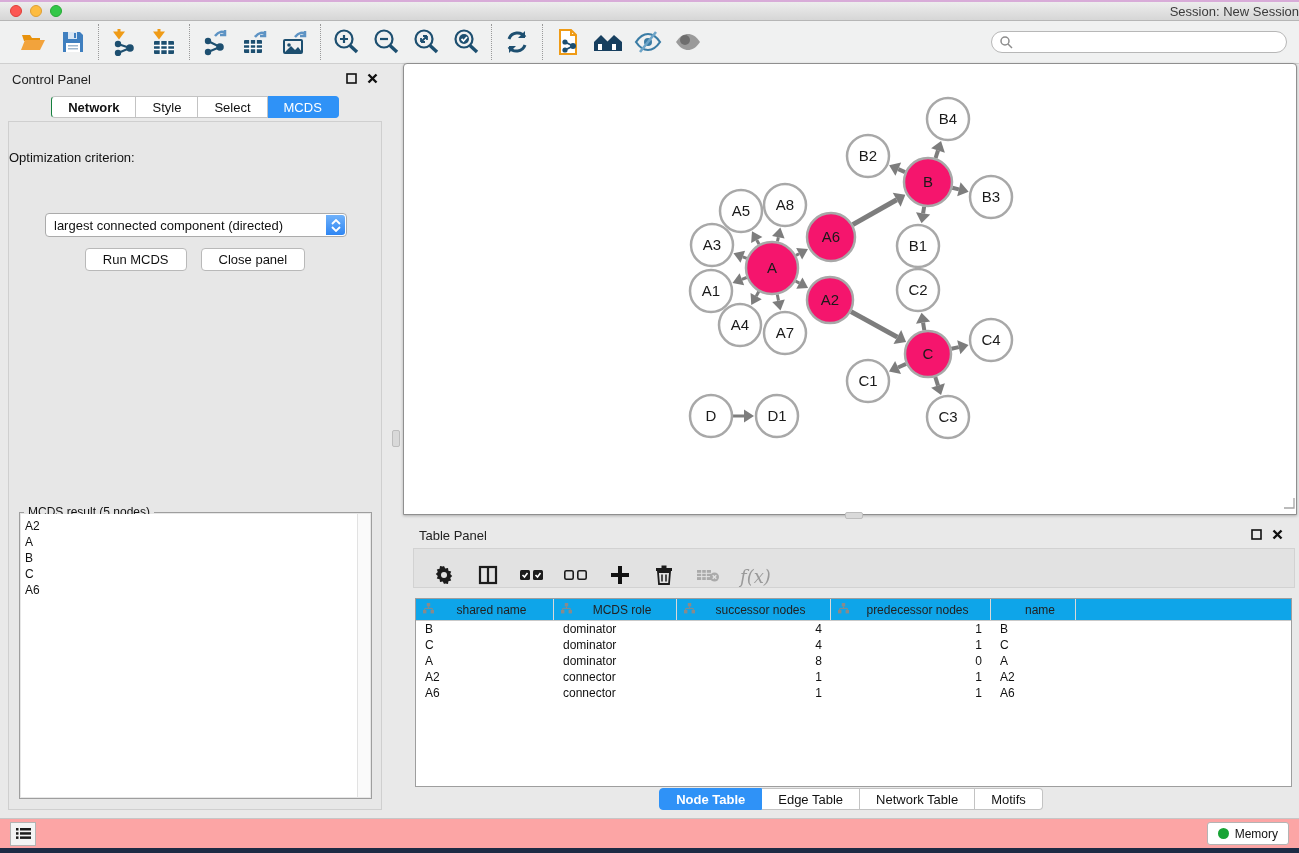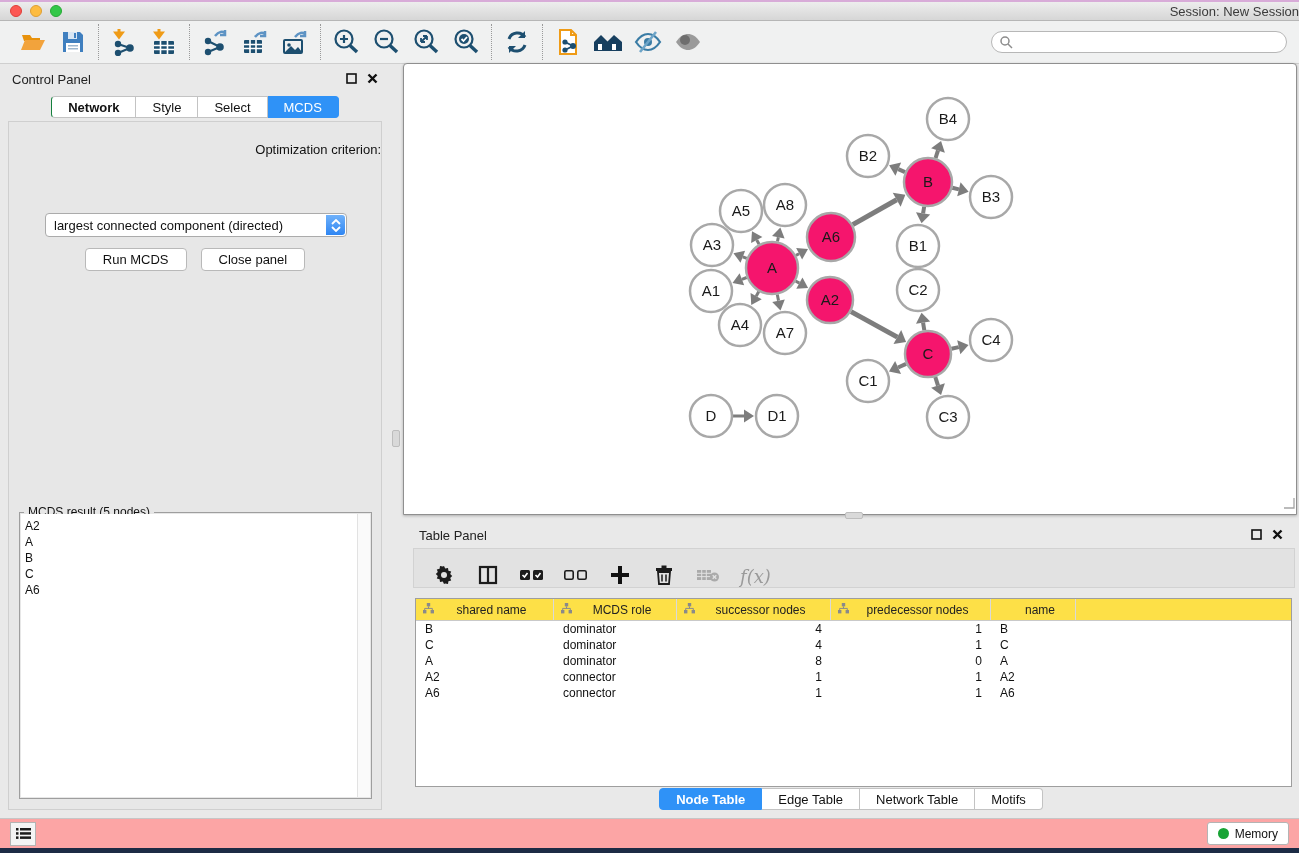--- a/index.html
+++ b/index.html
@@ -37,21 +37,21 @@
   .panel-head .ph-title { font-size:13px; color:#222; }
   .ph-icons { margin-left:auto; display:flex; gap:10px; align-items:center; }
   .cp-tabs { display:flex; justify-content:center; margin-top:2px; }
   .seg-tab { height:22px; padding:0 16px; background:#fff; border:1px solid #c3c3c3;
     border-left:none; font-size:13px; color:#111; display:flex; align-items:center; }
   .seg-tab:first-child { border-left:1px solid #15803d; border-radius:4px 0 0 4px;font-weight:bold; }
   .seg-tab:last-child { border-radius:0 4px 4px 0; }
   .seg-tab.active { background:#2f92f7; border-color:#2f92f7; color:#fff; }
   #cp-content { position:absolute; left:8px; right:8px; top:57px; bottom:8px;
     border:1px solid #cfcfcf; background:#e7e7e7; }
-  #opt-label { text-align:right; margin-top:20px; font-size:13px; color:#111; }
+  #opt-label { text-align:left; margin-top:28px; font-size:13px; color:#111; }
   #opt-select { position:absolute; left:36px; right:34px; top:91px; height:24px;
     background:#fff; border:1px solid #ababab; border-radius:4px;
     display:flex; align-items:center; font-size:13px; color:#111; padding-left:8px; }
   #opt-stepper { position:absolute; right:1px; top:1px; bottom:1px; width:19px;
     background:linear-gradient(#6fb1fa,#2f86f3); border-radius:0 3px 3px 0;
     display:flex; flex-direction:column; align-items:center; justify-content:center; gap:1px; }
   #opt-stepper svg { display:block; }
   #cp-buttons { position:absolute; left:0; right:0; top:126px; display:flex;
     justify-content:center; gap:14px; }
   .btn { height:23px; padding:0 17px; background:#fff; border:1px solid #b9b9b9;
@@ -89,21 +89,21 @@
   
   #table-panel { left:403px; top:520px; width:896px; height:298px; background:#e9e9e9; }
   #tp-toolbar { position:absolute; left:10px; right:4px; top:28px; height:40px;
     background:#e2e2e2; border:1px solid #d2d2d2; display:flex; align-items:flex-end;
     gap:20px; padding-left:18px; }
   #tp-toolbar .tbtn { width:24px; height:24px; }
   .fx-label { font-family:"DejaVu Serif", serif; font-style:italic; font-size:18px;
     color:#9a9a9a; }
   #node-table { position:absolute; left:12px; top:78px; width:877px; height:189px;
     background:#fff; border:1px solid #9e9e9e; }
-  #nt-header { display:flex; height:22px; background:#fde047; border-bottom:1px solid #c9c9c9; }
+  #nt-header { display:flex; height:22px; background:#0ea5e9; border-bottom:1px solid #c9c9c9; }
   .nt-hcell { display:flex; align-items:center; border-right:1px solid #d9d9d9;
     font-size:12px; color:#222; position:relative; }
   .nt-hcell .hicon { margin:0 4px 0 7px; }
   .nt-hcell .hlabel { position:absolute; left:18px; right:4px; text-align:center; }
   .nt-row { display:flex; height:16px; }
   .nt-cell { font-size:12px; color:#111; line-height:16px; white-space:nowrap; overflow:hidden; }
   .al { text-align:left; padding-left:9px; } .ar { text-align:right; padding-right:9px; }
 
   #tp-tabs { position:absolute; left:0; right:0; top:268px; display:flex; justify-content:center; }
 

